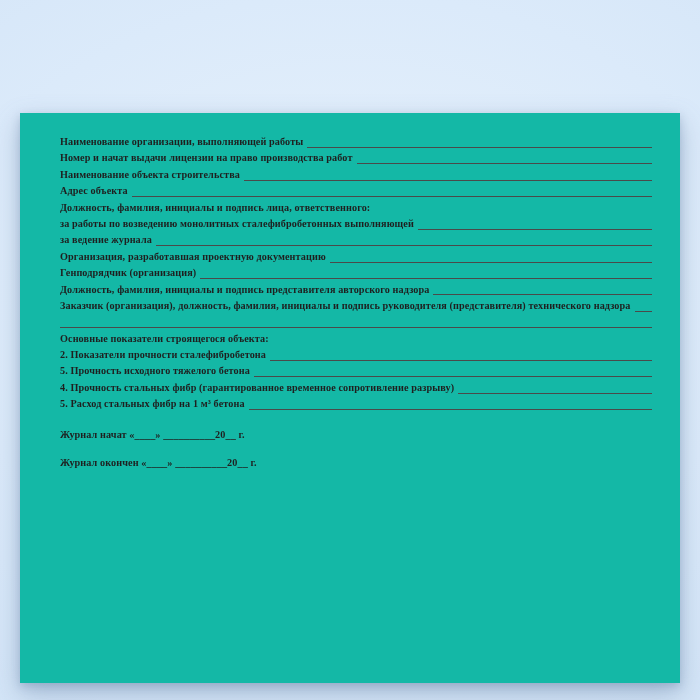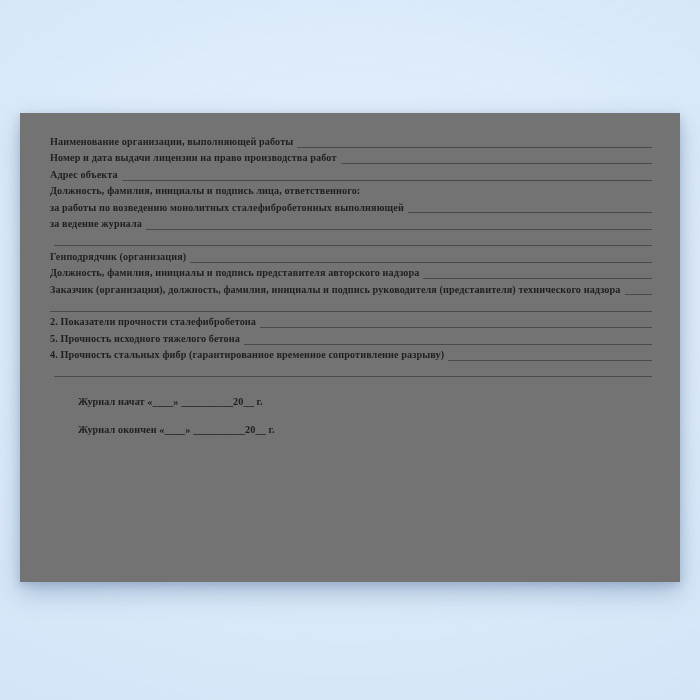--- a/index.html
+++ b/index.html
@@ -16,24 +16,24 @@
   .scene {
     position: relative;
     width: 700px;
     height: 700px;
   }
   .page {
     position: absolute;
     left: 20px;
     top: 113px;
     width: 660px;
-    height: 469px;
-    background: #737373;
+    height: 570px;
+    background: #14b8a6;
     box-sizing: border-box;
-    padding: 21px 28px 0 30px;
+    padding: 21px 28px 0 40px;
     box-shadow: 0 10px 24px rgba(92, 122, 158, 0.42),
                 0 3px 8px rgba(92, 122, 158, 0.28);
     color: #1f1f1f;
     font-size: 10.2px;
     font-weight: 700;
     letter-spacing: 0.1px;
   }
   .line {
     display: flex;
     align-items: flex-end;
@@ -53,83 +53,91 @@
     border-bottom: 1px solid #4a4a4a;
   }
   .line.full .fill {
     margin-left: 0;
   }
   .spacer-a { height: 14px; }
   .spacer-b { height: 12px; }
   .footer-row {
     line-height: 16.4px;
     white-space: pre;
-    margin-left: 28px;
   }
 </style>
 </head>
 <body>
 
 <div class="scene">
   <div class="page">
     <div id="form-body">
         <div class="line">
           <span class="label">Наименование организации, выполняющей работы</span>
           <span class="fill"></span>
         </div>
         <div class="line">
-          <span class="label">Номер и дата выдачи лицензии на право производства работ</span>
+          <span class="label">Номер и начат выдачи лицензии на право производства работ</span>
+          <span class="fill"></span>
+        </div>
+        <div class="line">
+          <span class="label">Наименование объекта строительства</span>
           <span class="fill"></span>
         </div>
         <div class="line">
           <span class="label">Адрес объекта</span>
           <span class="fill"></span>
         </div>
         <div class="line">
           <span class="label">Должность, фамилия, инициалы и подпись лица, ответственного:</span>
         </div>
         <div class="line">
           <span class="label">за работы по возведению монолитных сталефибробетонных выполняющей</span>
           <span class="fill"></span>
         </div>
         <div class="line">
           <span class="label">за ведение журнала</span>
           <span class="fill"></span>
         </div>
         <div class="line">
+          <span class="label">Организация, разработавшая проектную документацию</span>
           <span class="fill"></span>
         </div>
         <div class="line">
           <span class="label">Генподрядчик (организация)</span>
           <span class="fill"></span>
         </div>
         <div class="line">
           <span class="label">Должность, фамилия, инициалы и подпись представителя авторского надзора</span>
           <span class="fill"></span>
         </div>
         <div class="line">
           <span class="label">Заказчик (организация), должность, фамилия, инициалы и подпись руководителя (представителя) технического надзора</span>
           <span class="fill"></span>
         </div>
         <div class="line full">
           <span class="fill"></span>
         </div>
         <div class="line">
+          <span class="label">Основные показатели строящегося объекта:</span>
+        </div>
+        <div class="line">
           <span class="label">2. Показатели прочности сталефибробетона</span>
           <span class="fill"></span>
         </div>
         <div class="line">
           <span class="label">5. Прочность исходного тяжелого бетона</span>
           <span class="fill"></span>
         </div>
         <div class="line">
           <span class="label">4. Прочность стальных фибр (гарантированное временное сопротивление разрыву)</span>
           <span class="fill"></span>
         </div>
         <div class="line">
+          <span class="label">5. Расход стальных фибр на 1 м³ бетона</span>
           <span class="fill"></span>
         </div>
       </div>
     <div class="spacer-a"></div>
     <div class="footer-row">Журнал начат «____» __________20__ г.</div>
     <div class="spacer-b"></div>
     <div class="footer-row">Журнал окончен «____» __________20__ г.</div>
   </div>
 </div>
 

